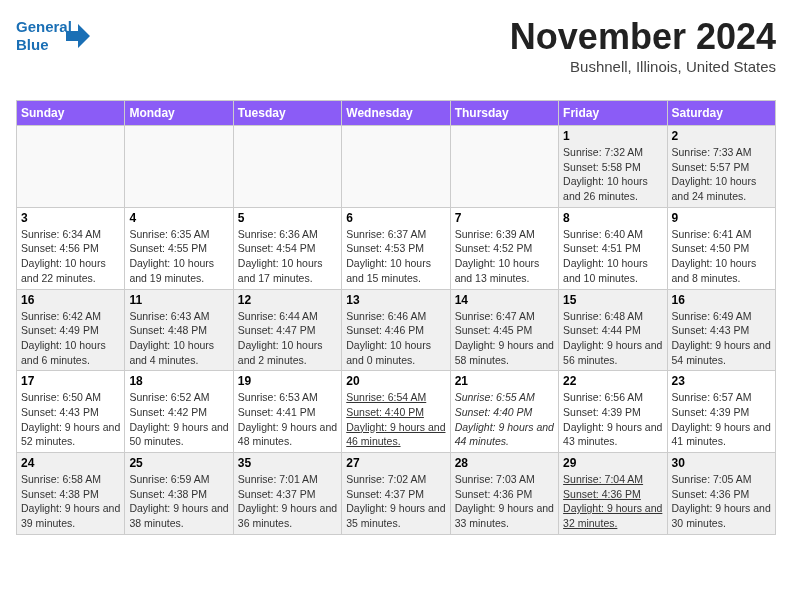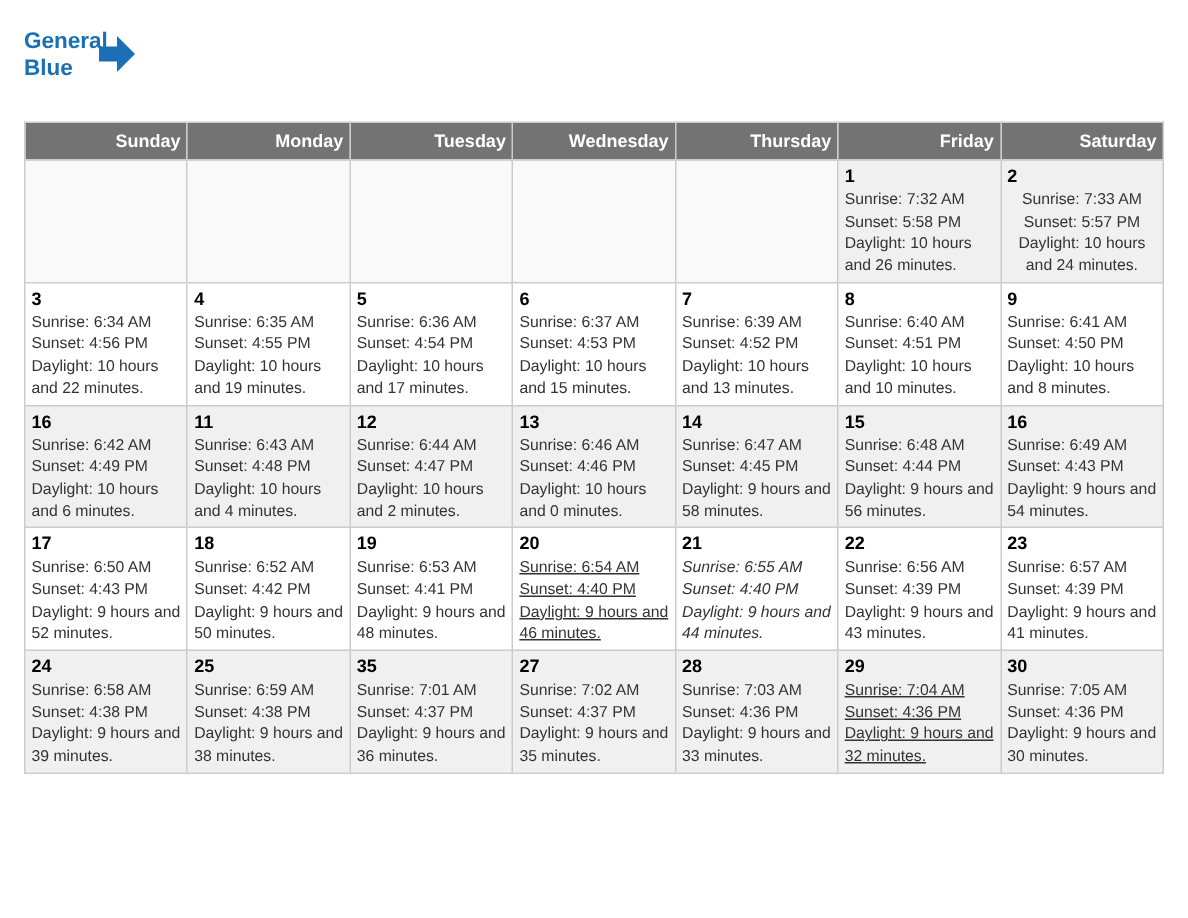--- a/index.html
+++ b/index.html
@@ -32,24 +32,24 @@
     .location-title {
       font-size: 15px;
       color: #444;
     }
     .calendar {
       width: 100%;
       border-collapse: collapse;
       font-size: 11px;
     }
     .calendar th {
-      background: #737373;
+      background: #8b5cf6;
       color: #fff;
       padding: 5px 4px;
-      text-align: right;
+      text-align: left;
       font-size: 12px;
       border: 1px solid #ccc;
     }
     .calendar td {
       border: 1px solid #ccc;
       vertical-align: top;
       padding: 3px 4px;
       width: calc(100% / 7);
       min-height: 80px;
       background: #fff;
@@ -75,20 +75,24 @@
 <body>
 
 <div class="header-area">
   <div class="logo">
       <svg width="80" height="40" viewBox="0 0 80 40">
         <text x="0" y="16" font-size="15" font-weight="bold" fill="#1a6fb5">General</text>
         <text x="0" y="34" font-size="15" font-weight="bold" fill="#1a6fb5">Blue</text>
         <polygon points="62,8 74,20 62,32 62,25 50,25 50,15 62,15" fill="#1a6fb5"></polygon>
       </svg>
     </div>
+  <div class="title-area">
+    <div class="month-title">November 2024</div>
+    <div class="location-title">Bushnell, Illinois, United States</div>
+  </div>
 </div>
 
 <table class="calendar">
   <thead>
     <tr>
       <th>Sunday</th>
       <th>Monday</th>
       <th>Tuesday</th>
       <th>Wednesday</th>
       <th>Thursday</th>
@@ -104,21 +108,21 @@
         <td class="empty"></td>
         <td class="empty"></td>
         <td class="shaded">
           <div class="day-number">1</div>
           <div class="day-info" style="white-space: pre-line;">Sunrise: 7:32 AM
 Sunset: 5:58 PM
 Daylight: 10 hours and 26 minutes.</div>
         </td>
         <td class="shaded">
           <div class="day-number">2</div>
-          <div class="day-info" style="white-space: pre-line; text-align: center;">Sunrise: 7:33 AM
+          <div class="day-info" style="white-space: pre-line;">Sunrise: 7:33 AM
 Sunset: 5:57 PM
 Daylight: 10 hours and 24 minutes.</div>
         </td>
       </tr>
       <tr>
         <td>
           <div class="day-number">3</div>
           <div class="day-info" style="white-space: pre-line;">Sunrise: 6:34 AM
 Sunset: 4:56 PM
 Daylight: 10 hours and 22 minutes.</div>

